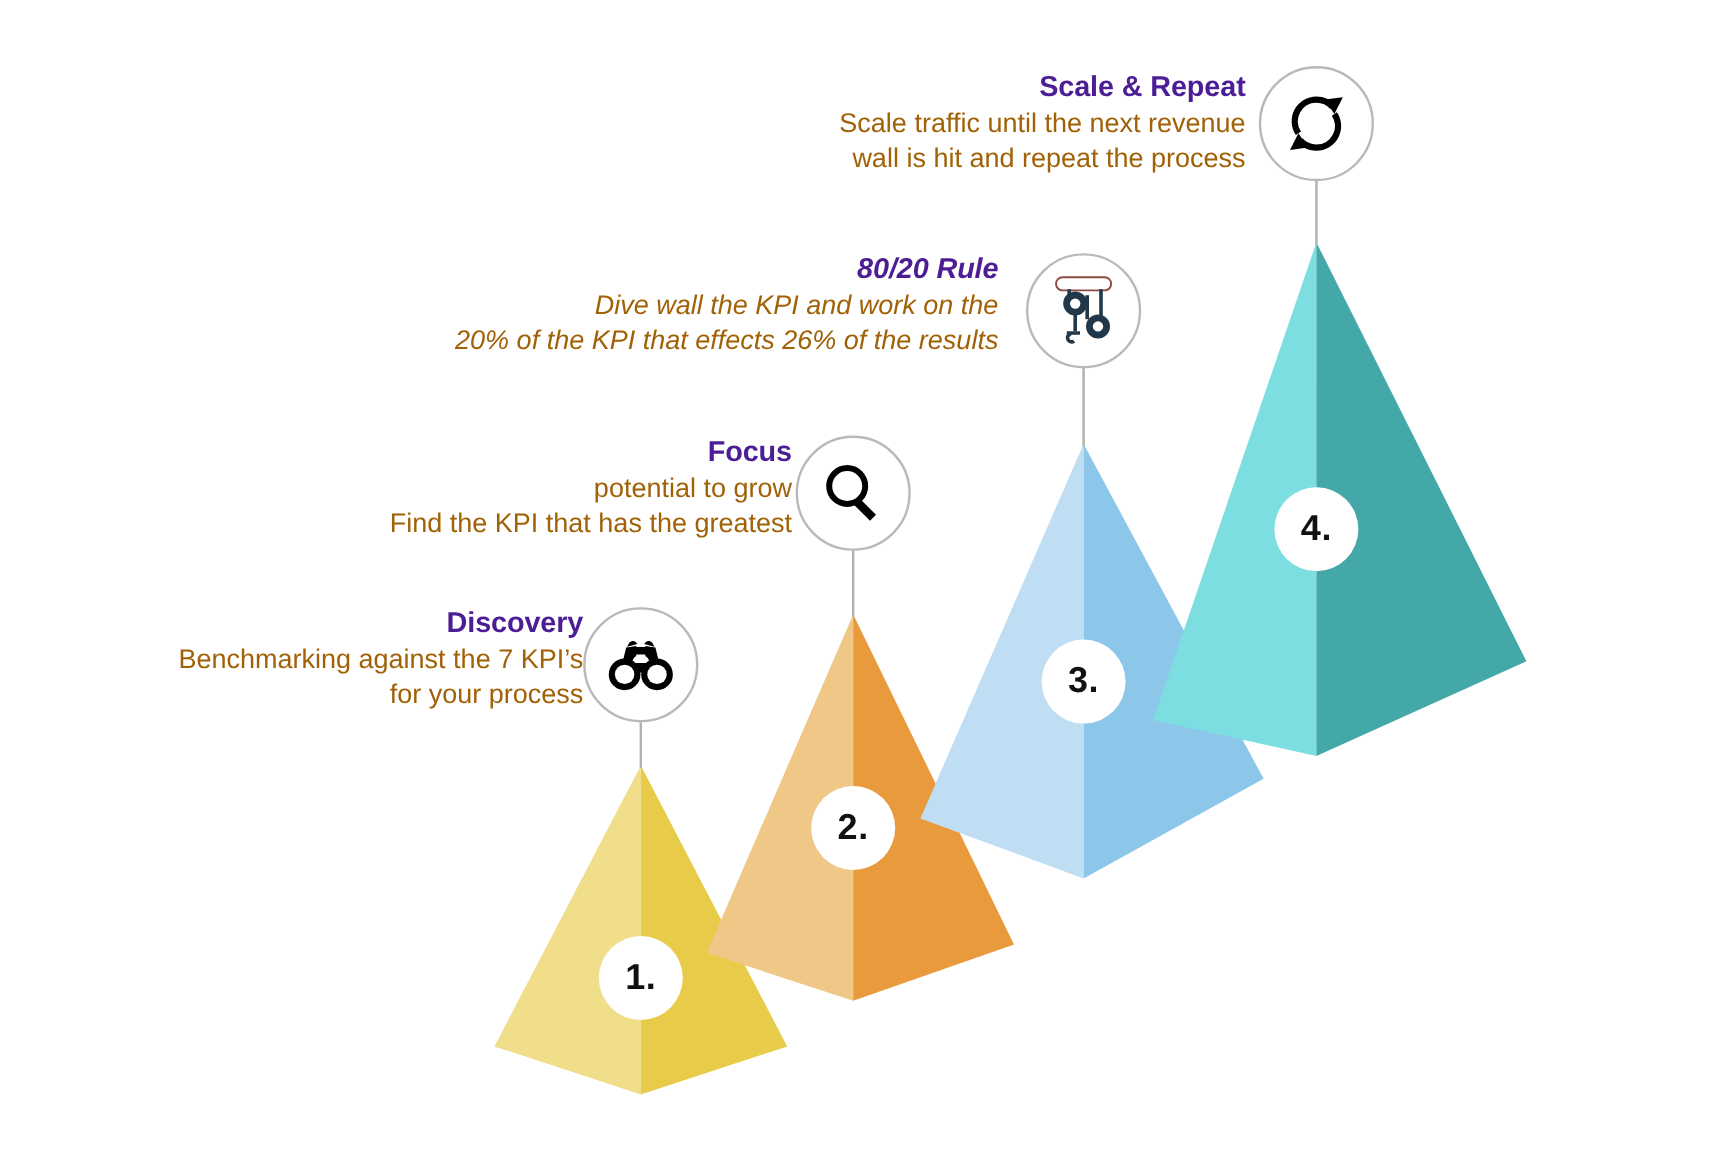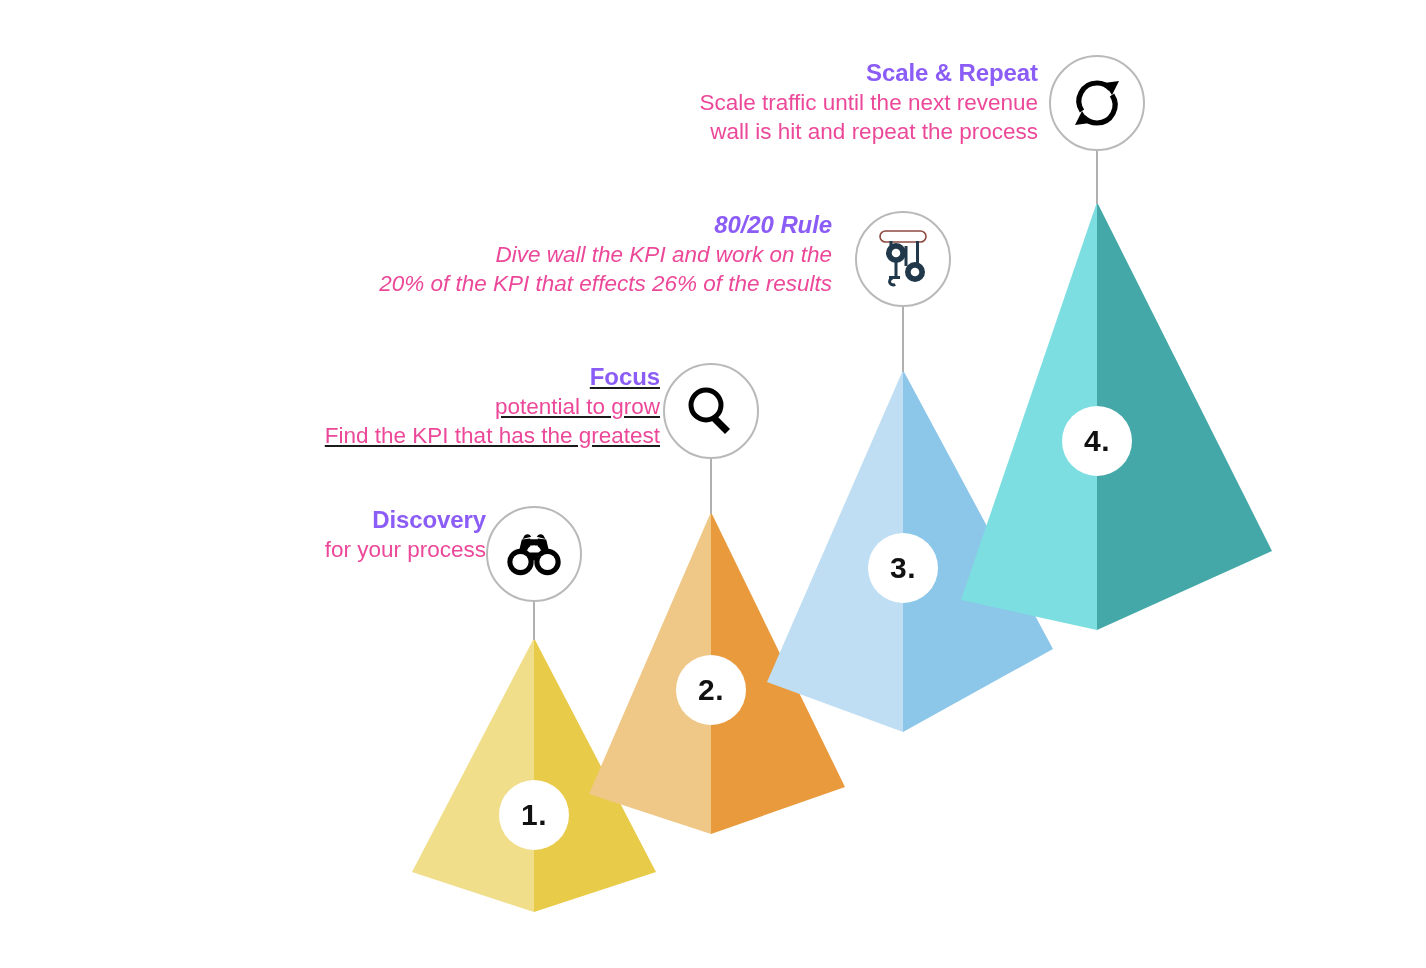--- a/index.html
+++ b/index.html
@@ -33,26 +33,26 @@
   .step-text {
     position: absolute;
     text-align: right;
     line-height: 1.28;
   }
   .step-title {
     font-weight: bold;
     font-size: 24px;
     letter-spacing: -0.1px;
     display: block;
-    color: #8b5cf6;
+    color: #4c1d95;
   }
   .step-desc {
     font-size: 22.5px;
     display: block;
-    color: #ec4899;
+    color: #a16207;
     white-space: nowrap;
   }
   
   .icon-bubble {
     position: absolute;
     width: 96px;
     height: 96px;
     border-radius: 50%;
     background: #ffffff;
     border: 2px solid #b9b9b9;
@@ -108,20 +108,21 @@
     </g>
 
     <line x1="534" y1="602" x2="534" y2="640" stroke="#b0b0b0" stroke-width="2"></line>
     <line x1="711" y1="458" x2="711" y2="514" stroke="#b0b0b0" stroke-width="2"></line>
     <line x1="903" y1="306" x2="903" y2="372" stroke="#b0b0b0" stroke-width="2"></line>
     <line x1="1097" y1="150" x2="1097" y2="204" stroke="#b0b0b0" stroke-width="2"></line>
   </svg>
 
   <div class="step-text" style="right:940px; top:505px; width:420px;">
     <span class="step-title">Discovery</span>
+    <span class="step-desc">Benchmarking against the 7 KPI’s</span>
     <span class="step-desc">for your process</span>
   </div>
   <div class="icon-bubble" style="left:486px; top:506px;">
     <svg width="60" height="44" viewBox="0 0 60 44">
       <path d="M20.5 3.5c1.6-1.6 4-1.8 5.3-0.4l1.4 1.6-8.6 2.2 1.9-3.4z" fill="#000"></path>
       <path d="M39.5 3.5c-1.6-1.6-4-1.8-5.3-0.4l-1.4 1.6 8.6 2.2-1.9-3.4z" fill="#000"></path>
       <path d="M26.2 7.2h7.6c1.1 0 1.9 0.8 1.9 1.8v4.4h-11.4V9c0-1 0.8-1.8 1.9-1.8z" fill="#000"></path>
       <path d="M17.8 7.6l8.4-1.2v8.2c-1.6 1-2.6 2.3-3 3.8l-8.6 2.4 3.2-13.2z" fill="#000"></path>
       <path d="M42.2 7.6l-8.4-1.2v8.2c1.6 1 2.6 2.3 3 3.8l8.6 2.4-3.2-13.2z" fill="#000"></path>
       <circle cx="30" cy="15.6" r="2" fill="#fff"></circle>
@@ -129,21 +130,21 @@
       <circle cx="16.5" cy="30" r="8.1" fill="#fff"></circle>
       <circle cx="43.5" cy="30" r="13.2" fill="#000"></circle>
       <circle cx="43.5" cy="30" r="8.1" fill="#fff"></circle>
       <rect x="25.5" y="20.5" width="9" height="8" fill="#000"></rect>
     </svg>
   </div>
   <div class="num-badge" style="left:499px; top:780px;">
     <span>1.</span>
   </div>
 
-  <div class="step-text" style="right:766px; top:362px; width:420px;text-decoration:underline;">
+  <div class="step-text" style="right:766px; top:362px; width:420px;">
     <span class="step-title">Focus</span>
     <span class="step-desc">potential to grow</span>
     <span class="step-desc">Find the KPI that has the greatest</span>
   </div>
   <div class="icon-bubble" style="left:663px; top:363px;">
     <svg width="56" height="56" viewBox="0 0 56 56">
       <circle cx="23" cy="22" r="15" fill="none" stroke="#000" stroke-width="5"></circle>
       <path d="M34 33 L47 46 L42 51 L29 38 Z" fill="#000"></path>
     </svg>
   </div>

